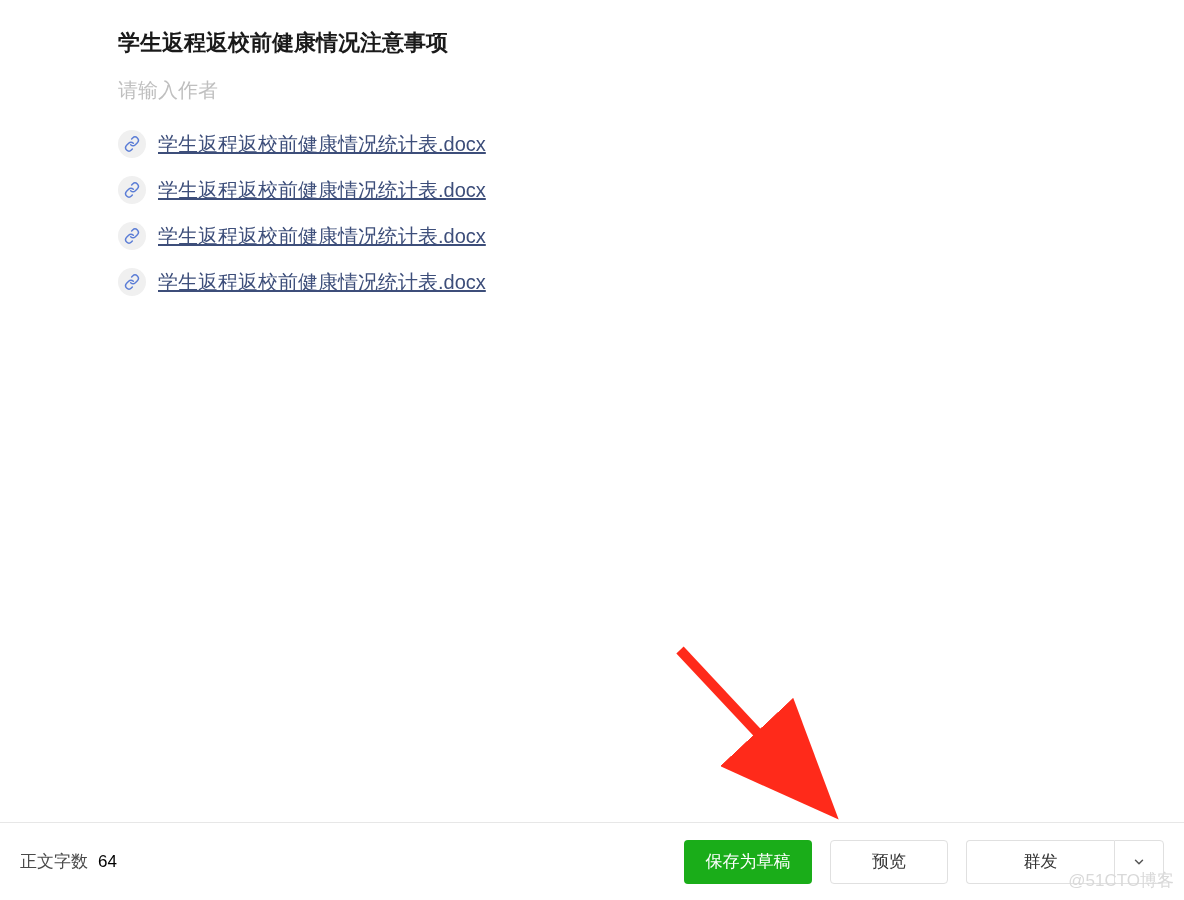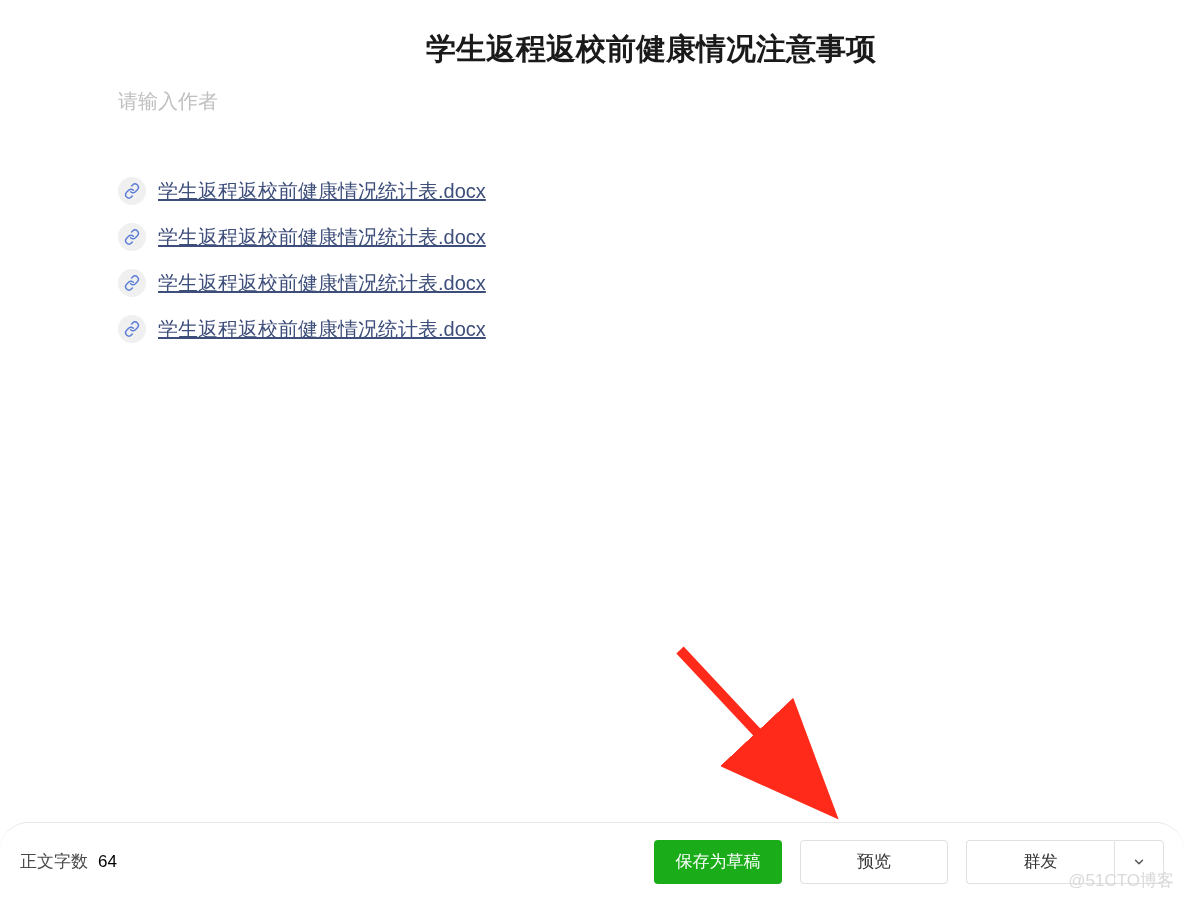--- a/index.html
+++ b/index.html
@@ -13,31 +13,30 @@
       width: 1184px;
       height: 900px;
       position: relative;
       overflow: hidden;
     }
     .content-area {
       padding: 28px 0 0 118px;
       width: 100%;
     }
     .title {
-      font-size: 30px;
+      font-size: 22px;
       font-weight: 600;
       color: #1a1a1a;
       line-height: 1.4;
       margin-bottom: 18px;
-      text-align: center;
     }
     .author-placeholder {
       font-size: 20px;
       color: #bfbfbf;
-      margin-bottom: 62px;
+      margin-bottom: 26px;
     }
     .attachment-list {
       display: flex;
       flex-direction: column;
       gap: 18px;
     }
     .attachment-item {
       display: flex;
       align-items: center;
       gap: 12px;
@@ -67,21 +66,20 @@
       position: absolute;
       bottom: 0;
       left: 0;
       right: 0;
       height: 78px;
       border-top: 1px solid #e7e7e7;
       display: flex;
       align-items: center;
       padding: 0 20px 0 20px;
       background: #ffffff;
-      border-radius: 28px;
     }
     .word-count {
       display: flex;
       align-items: center;
       gap: 10px;
       font-size: 17px;
       color: #555;
     }
     .word-count-label {
       color: #4a4a4a;
@@ -107,21 +105,21 @@
     }
     .btn-primary {
       background: #1aad19;
       color: #ffffff;
       width: 128px;
     }
     .btn-secondary {
       background: #ffffff;
       color: #333;
       border: 1px solid #e0e0e0;
-      width: 148px;
+      width: 118px;
     }
     .btn-group {
       display: flex;
     }
     .btn-group .btn-secondary.btn-main {
       width: 148px;
       border-top-right-radius: 0;
       border-bottom-right-radius: 0;
       border-right: none;
     }

